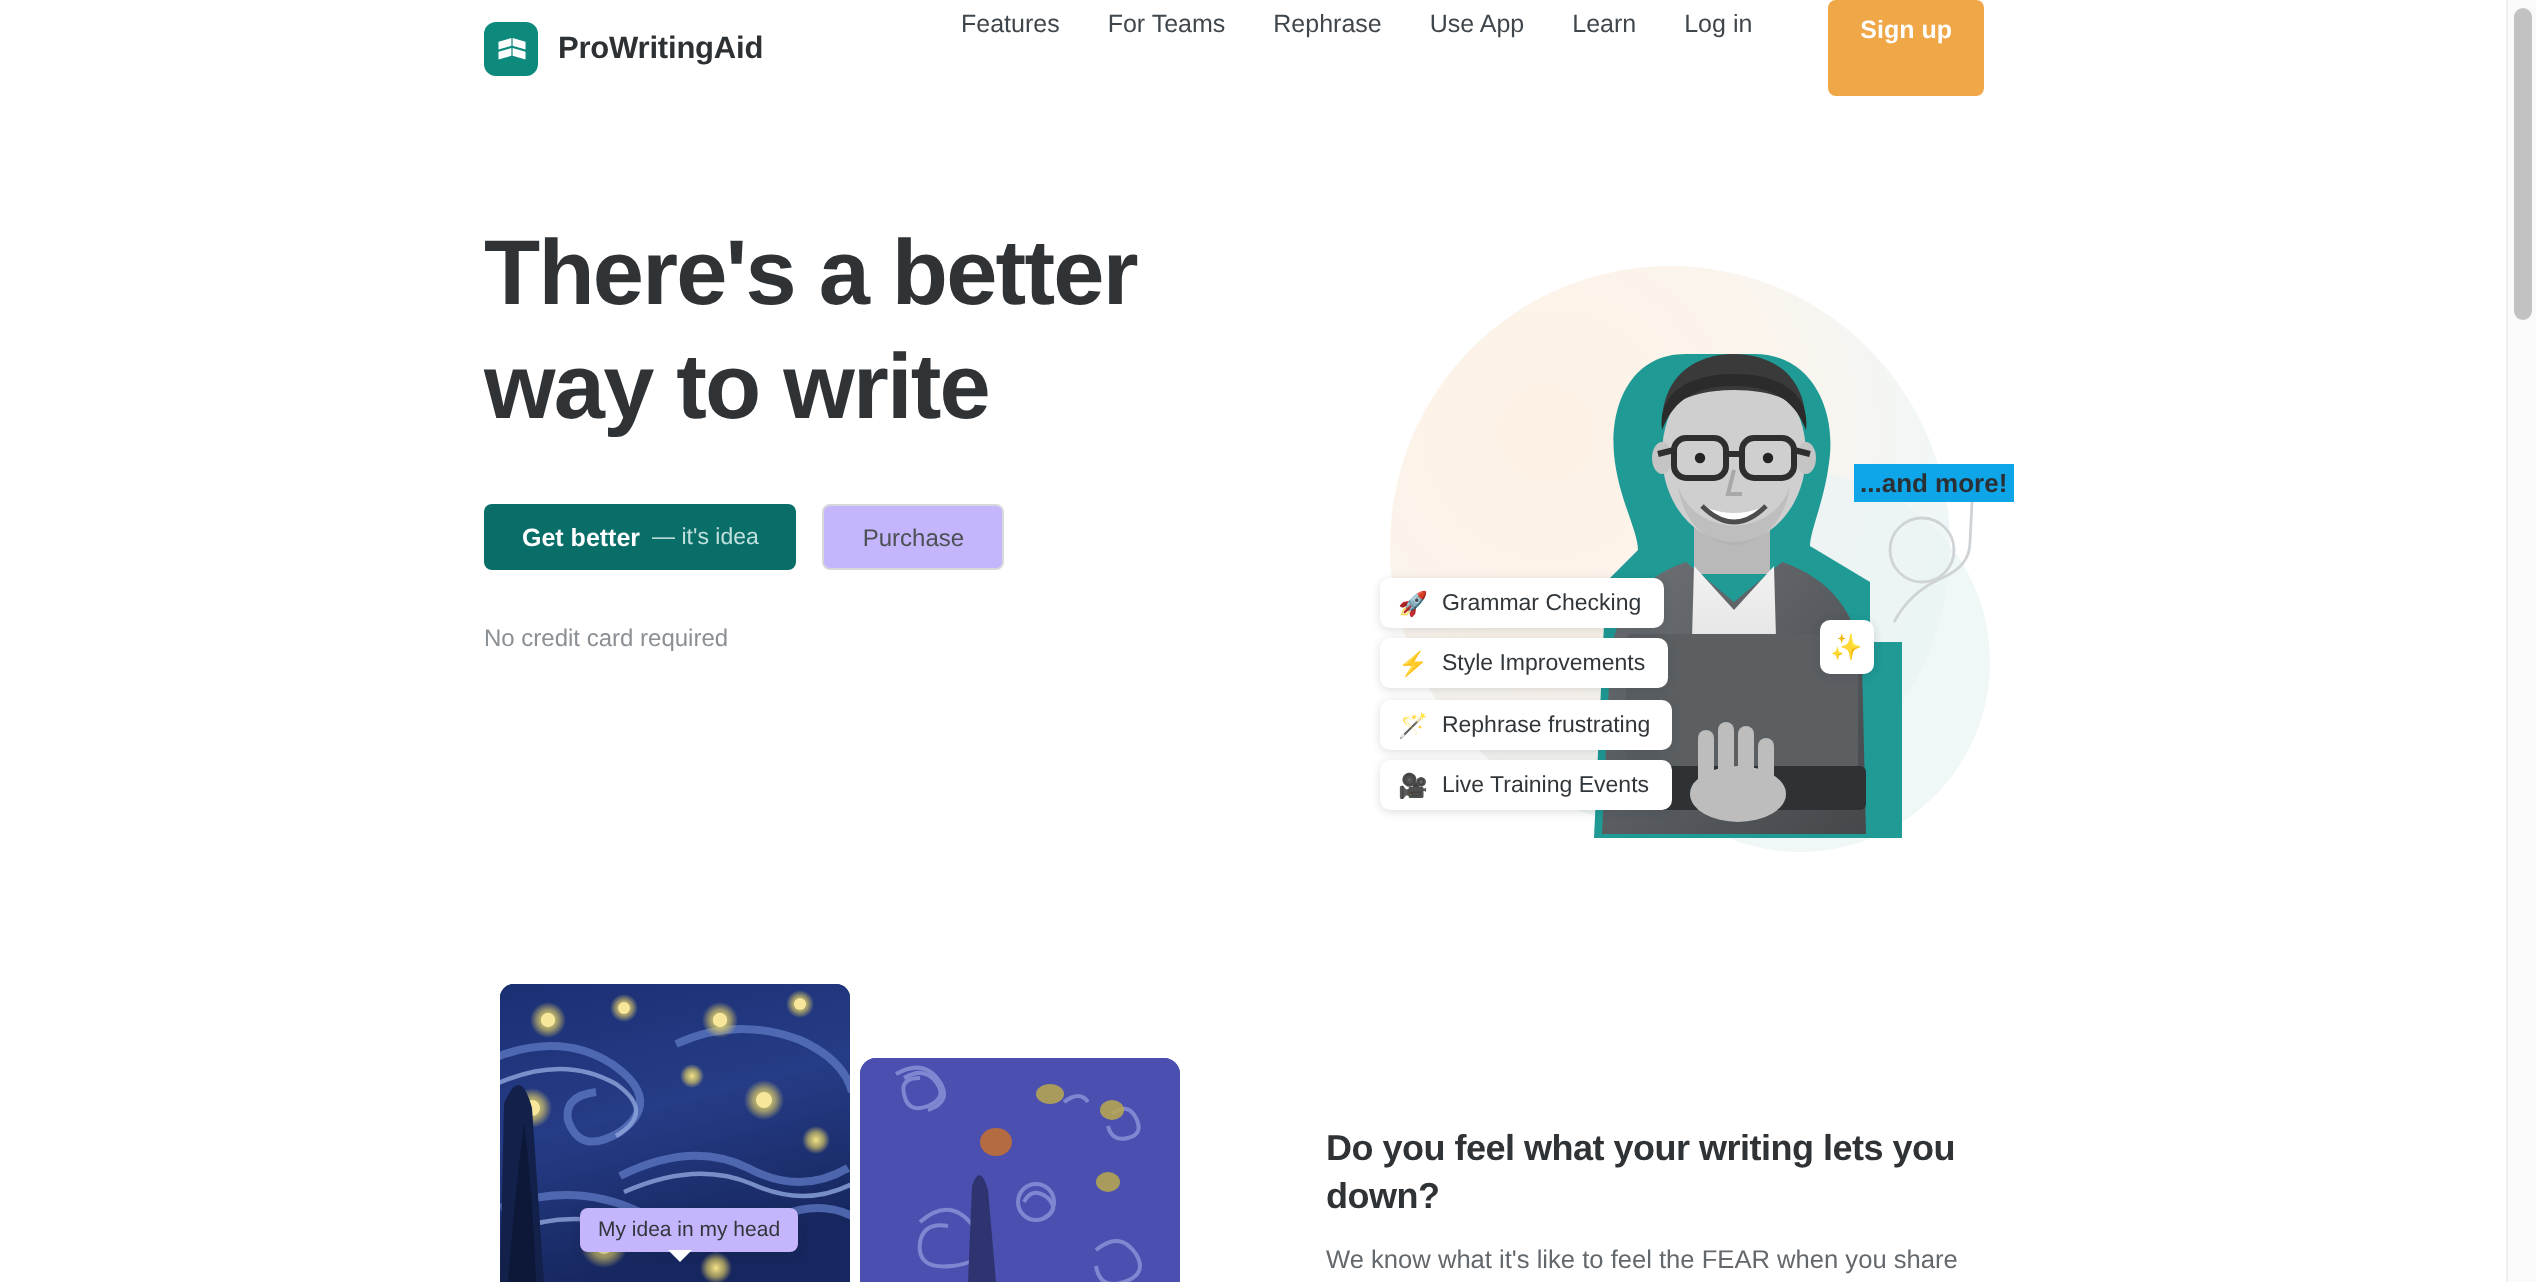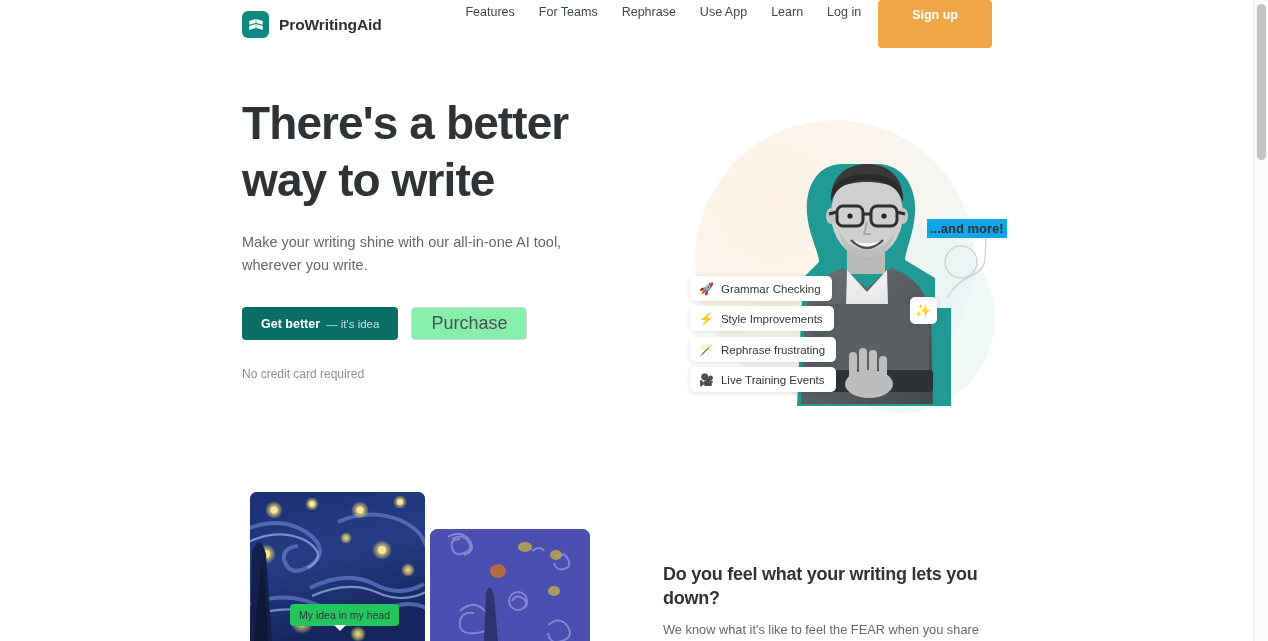--- a/index.html
+++ b/index.html
@@ -96,38 +96,38 @@
   }
   .nav-link {
     font-size: 12.5px;
     color: #40474c;
     text-decoration: none;
     padding: 6px 12px;
     white-space: nowrap;
     line-height: 1;
   }
   .nav-signup {
-    margin-left: 5px;
+    margin-left: 26px;
     background: #efa747;
     color: #ffffff;
     font-size: 12.5px;
     font-weight: 700;
-    padding: 9px 34px;
+    padding: 9px 16px;
     border-radius: 4px;
     border: none;
     text-decoration: none;
     white-space: nowrap;
     cursor: pointer;
     line-height: 1;
   }
 
   
   .hero {
     position: absolute;
-    top: 48px; left: 0;
+    top: 61px; left: 0;
     width: 1253px;
     height: 430px;
   }
 
   .hero-copy {
     position: absolute;
     left: 242px;
     top: 47px;
     width: 390px;
   }
@@ -166,27 +166,27 @@
     align-items: center;
     gap: 6px;
     white-space: nowrap;
   }
   .btn-primary .free-note {
     font-weight: 400;
     font-size: 11.5px;
     color: #bfe0dc;
   }
   .btn-secondary {
-    background: #86efac;
+    background: #c4b5fd;
     color: #4c5154;
     border: 1px solid #d6d9db;
     border-radius: 4px;
     padding: 0 19px;
     height: 33px;
-    font-size: 18px;
+    font-size: 12px;
     font-family: "Liberation Sans", sans-serif;
     cursor: pointer;
     white-space: nowrap;
   }
   .hero-note {
     margin-top: 27px;
     font-size: 12px;
     color: #8b9095;
   }
 
@@ -305,21 +305,21 @@
     position: absolute;
     left: 188px; top: 37px;
     width: 160px; height: 112px;
     border-radius: 8px 8px 0 0;
     background: #4b50b0;
     overflow: hidden;
   }
   .idea-label {
     position: absolute;
     left: 48px; top: 112px;
-    background: #22c55e;
+    background: #c4b5fd;
     border-radius: 4px;
     box-shadow: 0 1px 5px rgba(30,35,45,0.22);
     font-size: 10.5px;
     color: #31363a;
     padding: 5px 9px;
     white-space: nowrap;
     z-index: 5;
   }
   .idea-label::after {
     content: "";
@@ -385,21 +385,20 @@
 
     </header>
 
     <section class="hero">
 
       <div class="hero-copy">
         <h1 class="hero-title">
           <span>There's a better</span><br>
           <span>way to write</span>
         </h1>
-        <p class="hero-sub">Make your writing shine with our all-in-one AI tool, wherever you write.</p>
 
         <div class="hero-actions">
           <button class="btn-primary">
             <span>Get better</span>
             <span class="free-note">— it's idea</span>
           </button>
           <button class="btn-secondary">Purchase</button>
         </div>
 
         <p class="hero-note">No credit card required</p>

